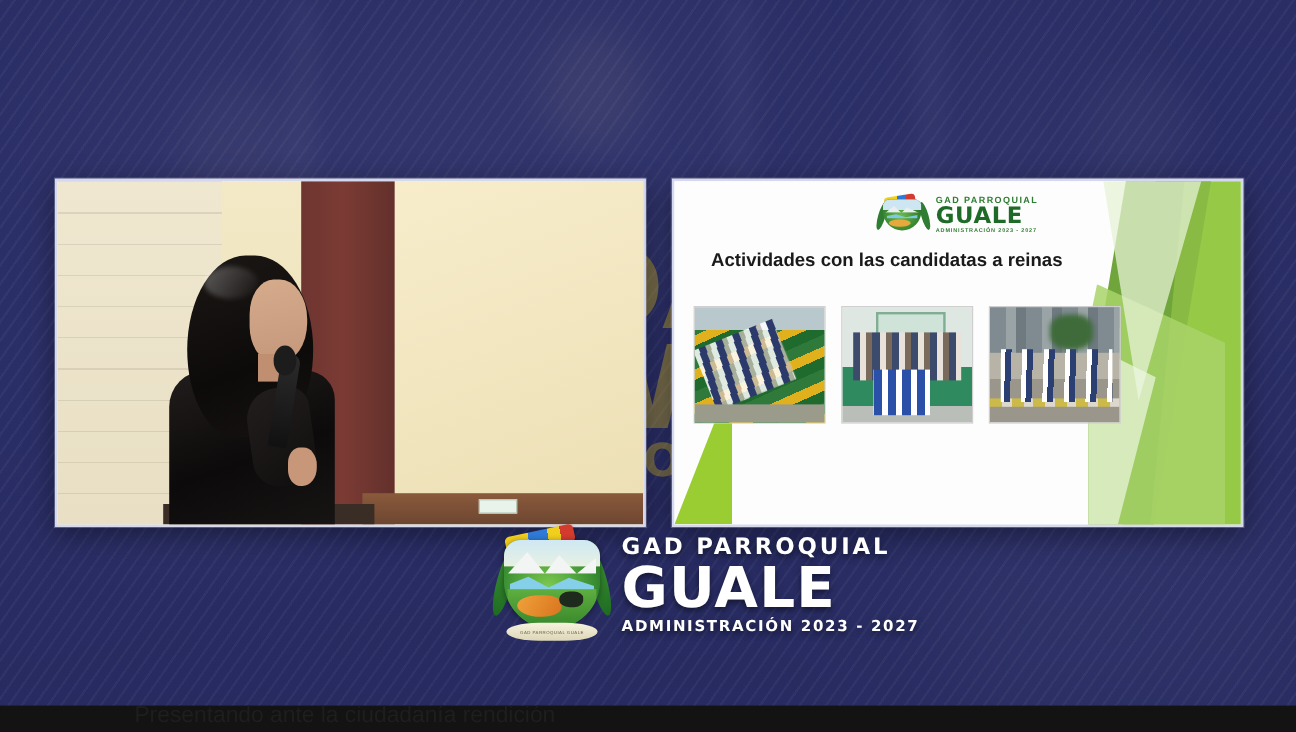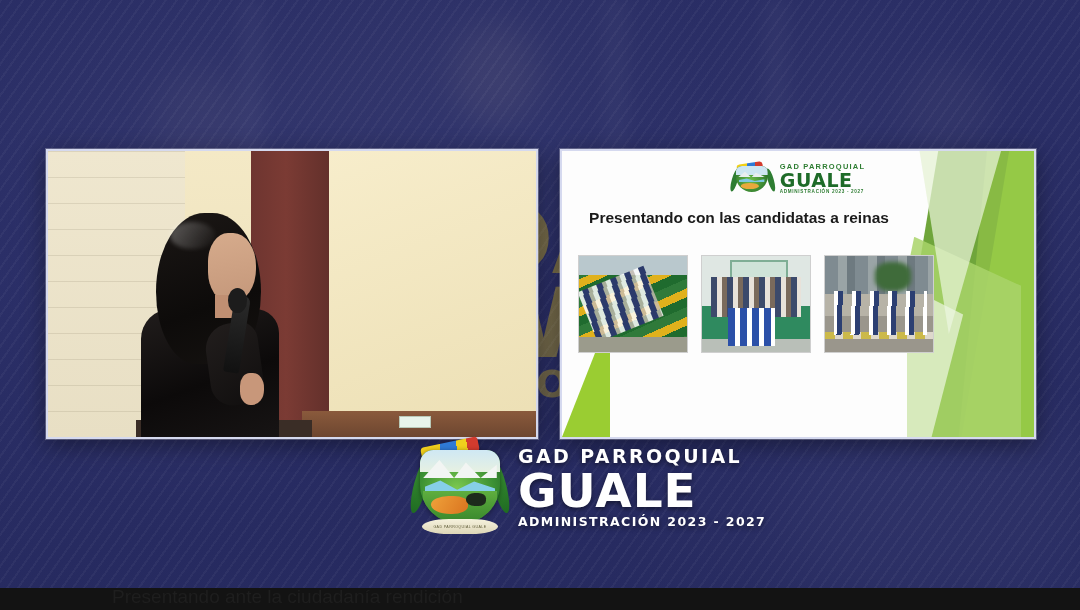--- a/index.html
+++ b/index.html
@@ -273,21 +273,21 @@
             <div class="gold"></div>
           </div>
         </div>
         <div class="logo-words">
           <div class="lw-top">GAD PARROQUIAL</div>
           <div class="lw-mid">GUALE</div>
           <div class="lw-bot">ADMINISTRACIÓN 2023 - 2027</div>
         </div>
       </div>
 
-      <div class="slide-title">Presentando con las candidatas a reinas</div>
+      <div class="slide-title">Actividades con las candidatas a reinas</div>
 
       <div class="photos">
         <div class="photo ph1">
           <div class="bands"></div>
           <div class="ppl"></div>
           <div class="ground"></div>
         </div>
         <div class="photo ph2">
           <div class="door"></div>
           <div class="row1"></div>

